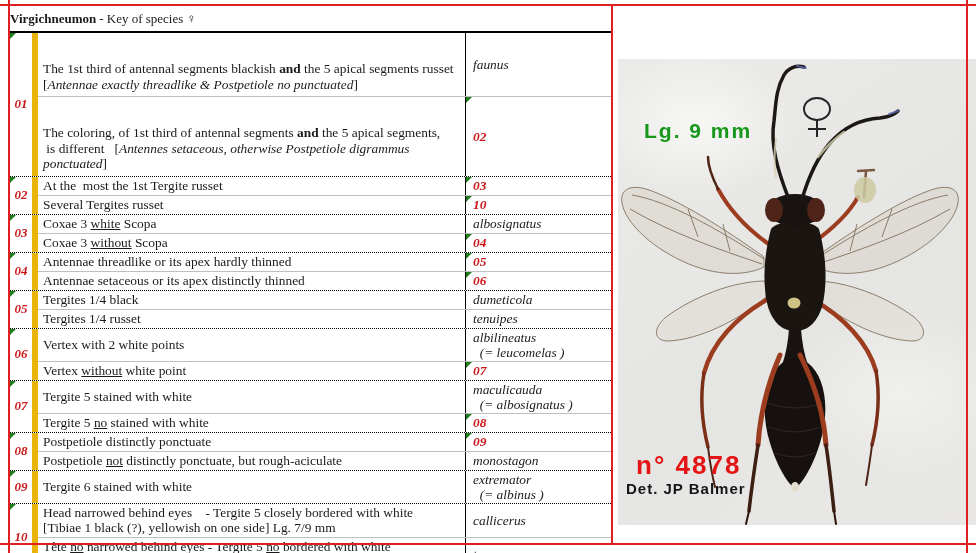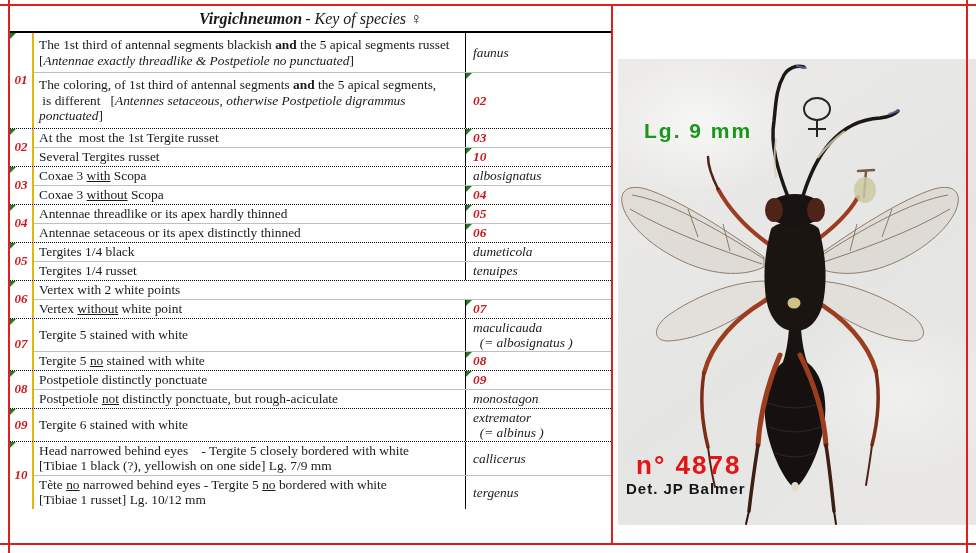--- a/index.html
+++ b/index.html
@@ -10,34 +10,34 @@
   
   .redline{position:absolute;background:#e02020;z-index:5;}
   #frame-top{left:0;top:4px;width:976px;height:2px;}
   #frame-bottom{left:0;top:543px;width:976px;height:2px;}
   #frame-left{left:8px;top:0;width:2px;height:553px;}
   #frame-right{left:966px;top:0;width:2px;height:553px;}
   #frame-mid{left:611px;top:4px;width:2px;height:541px;}
 
   
   .keytable{position:absolute;left:10px;top:6px;width:601px;color:#1a1a1a;}
-  .theader{height:25px;display:flex;align-items:center;justify-content:center;
-    border-bottom:2.5px solid #000;font-size:16px;font-style:italic;}
+  .theader{height:25px;display:flex;align-items:center;justify-content:flex-start;
+    border-bottom:2.5px solid #000;font-size:13px;}
   .theader .b{margin-right:3px;}
   .kgroup{display:flex;align-items:stretch;border-top:1px dotted #000;}
   #ktbody .kgroup:first-child{border-top:none;}
-  .numcell{width:22px;border-right:2px solid #eab308;position:relative;flex:none;
+  .numcell{width:22px;border-right:6px solid #eab308;position:relative;flex:none;
     display:flex;align-items:center;justify-content:center;}
   .gnum{color:#cd1719;font-weight:bold;font-style:italic;font-size:13px;}
   .subrows{flex:1;display:flex;flex-direction:column;min-width:0;}
   .krow{display:flex;align-items:stretch;min-height:18px;}
   .krow.sib{border-top:1px solid #c0bfbf;gap:15px;}
   .desc{flex:1;min-width:0;padding:1px 3px 1px 5px;display:flex;flex-direction:column;
     justify-content:center;font-size:13.4px;line-height:15.5px;}
-  #ktbody .kgroup:first-child .desc{padding-top:4px;padding-bottom:4px;}
+  #ktbody .kgroup:first-child .desc{padding-top:12px;padding-bottom:4px;margin-top:16px;}
   .dline span{white-space:pre-wrap;}
   .result{width:136px;flex:none;border-left:1px solid #000;position:relative;
     display:flex;flex-direction:column;justify-content:center;
     padding:1px 2px 1px 7px;font-size:13.4px;line-height:15px;}
   .result div{white-space:pre;}
   .result.species{font-style:italic;}
   .result.ref{color:#cd1719;font-weight:bold;font-style:italic;}
   .b{font-weight:bold;}
   .u{text-decoration:underline;}
   .i{font-style:italic;}
@@ -130,21 +130,21 @@
           </div>
         </div>
         <div class="kgroup">
           <div class="numcell">
             <span class="marker"></span>
             <span class="gnum">03</span>
           </div>
           <div class="subrows">
             <div class="krow">
               <div class="desc">
-                <div class="dline"><span>Coxae 3 </span><span class="u">with</span><span> Scopa</span></div>
+                <div class="dline"><span>Coxae 3 </span><span class="u">white</span><span> Scopa</span></div>
               </div>
               <div class="result species">
                 <div>albosignatus</div>
               </div>
             </div>
             <div class="krow sib">
               <div class="desc">
                 <div class="dline"><span>Coxae 3 </span><span class="u">without</span><span> Scopa</span></div>
               </div>
               <div class="result ref">
@@ -206,20 +206,24 @@
         </div>
         <div class="kgroup">
           <div class="numcell">
             <span class="marker"></span>
             <span class="gnum">06</span>
           </div>
           <div class="subrows">
             <div class="krow">
               <div class="desc">
                 <div class="dline"><span>Vertex with 2 white points</span></div>
+              </div>
+              <div class="result species">
+                <div>albilineatus</div>
+                <div>  (= leucomelas )</div>
               </div>
             </div>
             <div class="krow sib">
               <div class="desc">
                 <div class="dline"><span>Vertex </span><span class="u">without</span><span> white point</span></div>
               </div>
               <div class="result ref">
                 <span class="marker"></span>
                 <div>07</div>
               </div>

